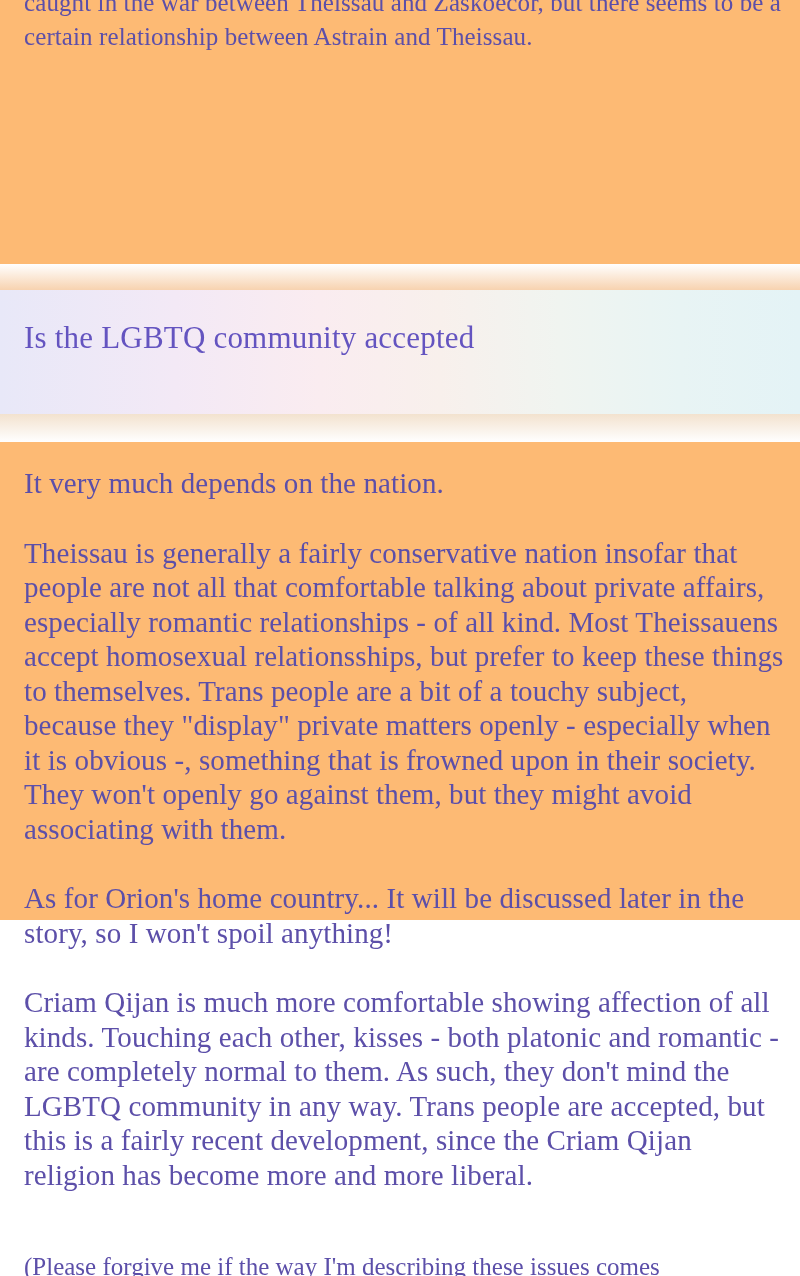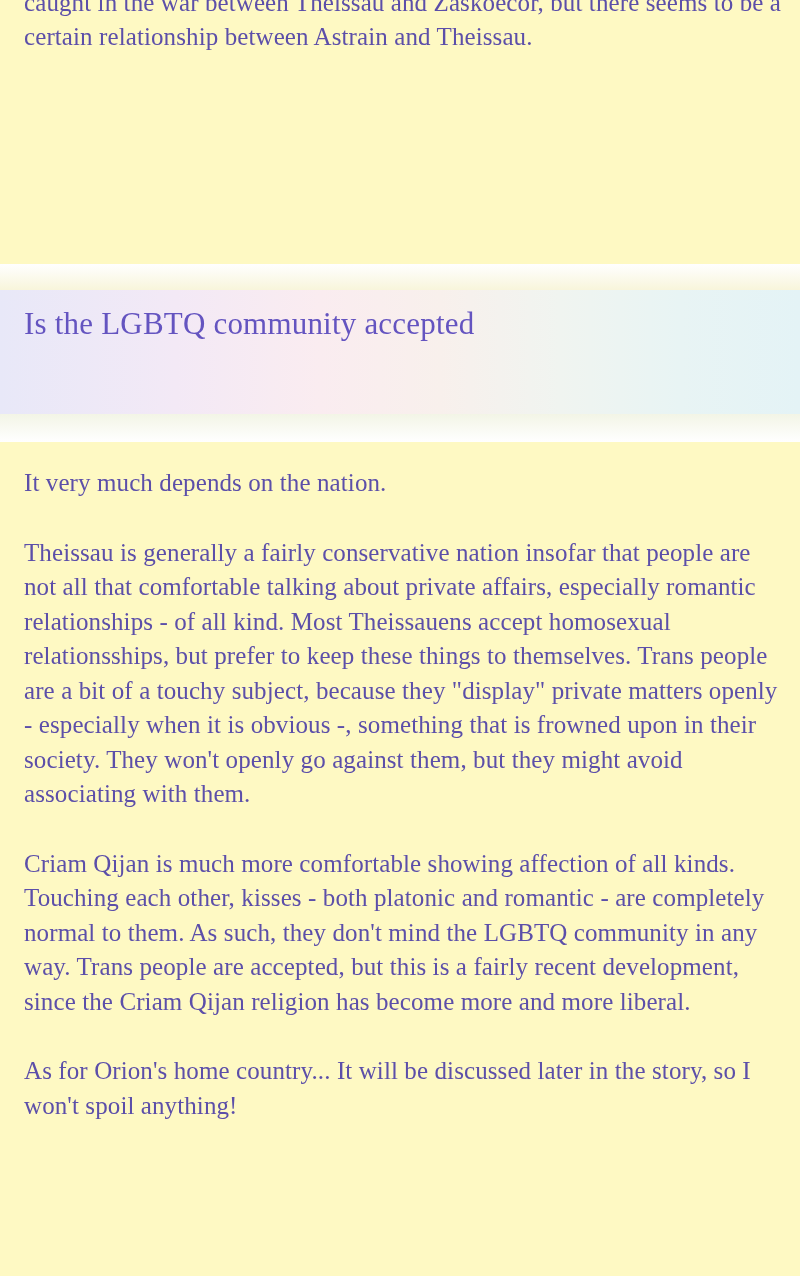--- a/index.html
+++ b/index.html
@@ -12,22 +12,22 @@
     height: 1276px;
     position: relative;
     overflow: hidden;
     font-family: "Liberation Serif", "DejaVu Serif", serif;
     color: #5b4fa8;
   }
 
   .page {
     position: relative;
     width: 800px;
-    height: 1276px;
-    background: #fef9c3;
+    height: 920px;
+    background: #fdba74;
   }
 
   
   .top-block {
     position: absolute;
     top: -14px;
     left: 24px;
     width: 760px;
   }
 
@@ -86,39 +86,39 @@
     position: absolute;
     bottom: -28px;
     left: 0;
     right: 0;
     height: 28px;
     background: linear-gradient(to bottom, rgba(238,243,245,0.7), rgba(255,255,255,1));
   }
 
   .heading-text {
     position: absolute;
-    top: 12px;
+    top: 26px;
     left: 24px;
     width: 720px;
     font-size: 31px;
     line-height: 44px;
     color: #6454c0;
     letter-spacing: 0.2px;
   }
 
   
   .body-block {
     position: absolute;
     top: 466px;
     left: 24px;
     width: 760px;
   }
 
   .body-block .para {
-    font-size: 25px;
+    font-size: 29px;
     line-height: 34.5px;
   }
 
   .body-block .para + .para {
     margin-top: 35px;
   }
 
   .bottom-cut {
     position: absolute;
     top: 1250px;
@@ -145,18 +145,19 @@
 
   <div class="heading-band">
     <div class="heading-text">
       <div>Is the LGBTQ community accepted</div>
     </div>
   </div>
 
   <div class="body-block">
     <p class="para">It very much depends on the nation.</p>
     <p class="para">Theissau is generally a fairly conservative nation insofar that people are not all that comfortable talking about private affairs, especially romantic relationships - of all kind. Most Theissauens accept homosexual relationsships, but prefer to keep these things to themselves. Trans people are a bit of a touchy subject, because they "display" private matters openly - especially when it is obvious -, something that is frowned upon in their society. They won't openly go against them, but they might avoid associating with them.</p>
+    <p class="para">As for Orion's home country... It will be discussed later in the story, so I won't spoil anything!</p>
     <p class="para">Criam Qijan is much more comfortable showing affection of all kinds. Touching each other, kisses - both platonic and romantic - are completely normal to them. As such, they don't mind the LGBTQ community in any way. Trans people are accepted, but this is a fairly recent development, since the Criam Qijan religion has become more and more liberal.</p>
-    <p class="para">As for Orion's home country... It will be discussed later in the story, so I won't spoil anything!</p>
   </div>
 
+  <div class="bottom-cut">(Please forgive me if the way I'm describing these issues comes</div>
 
 </div>
 
 </body></html>

